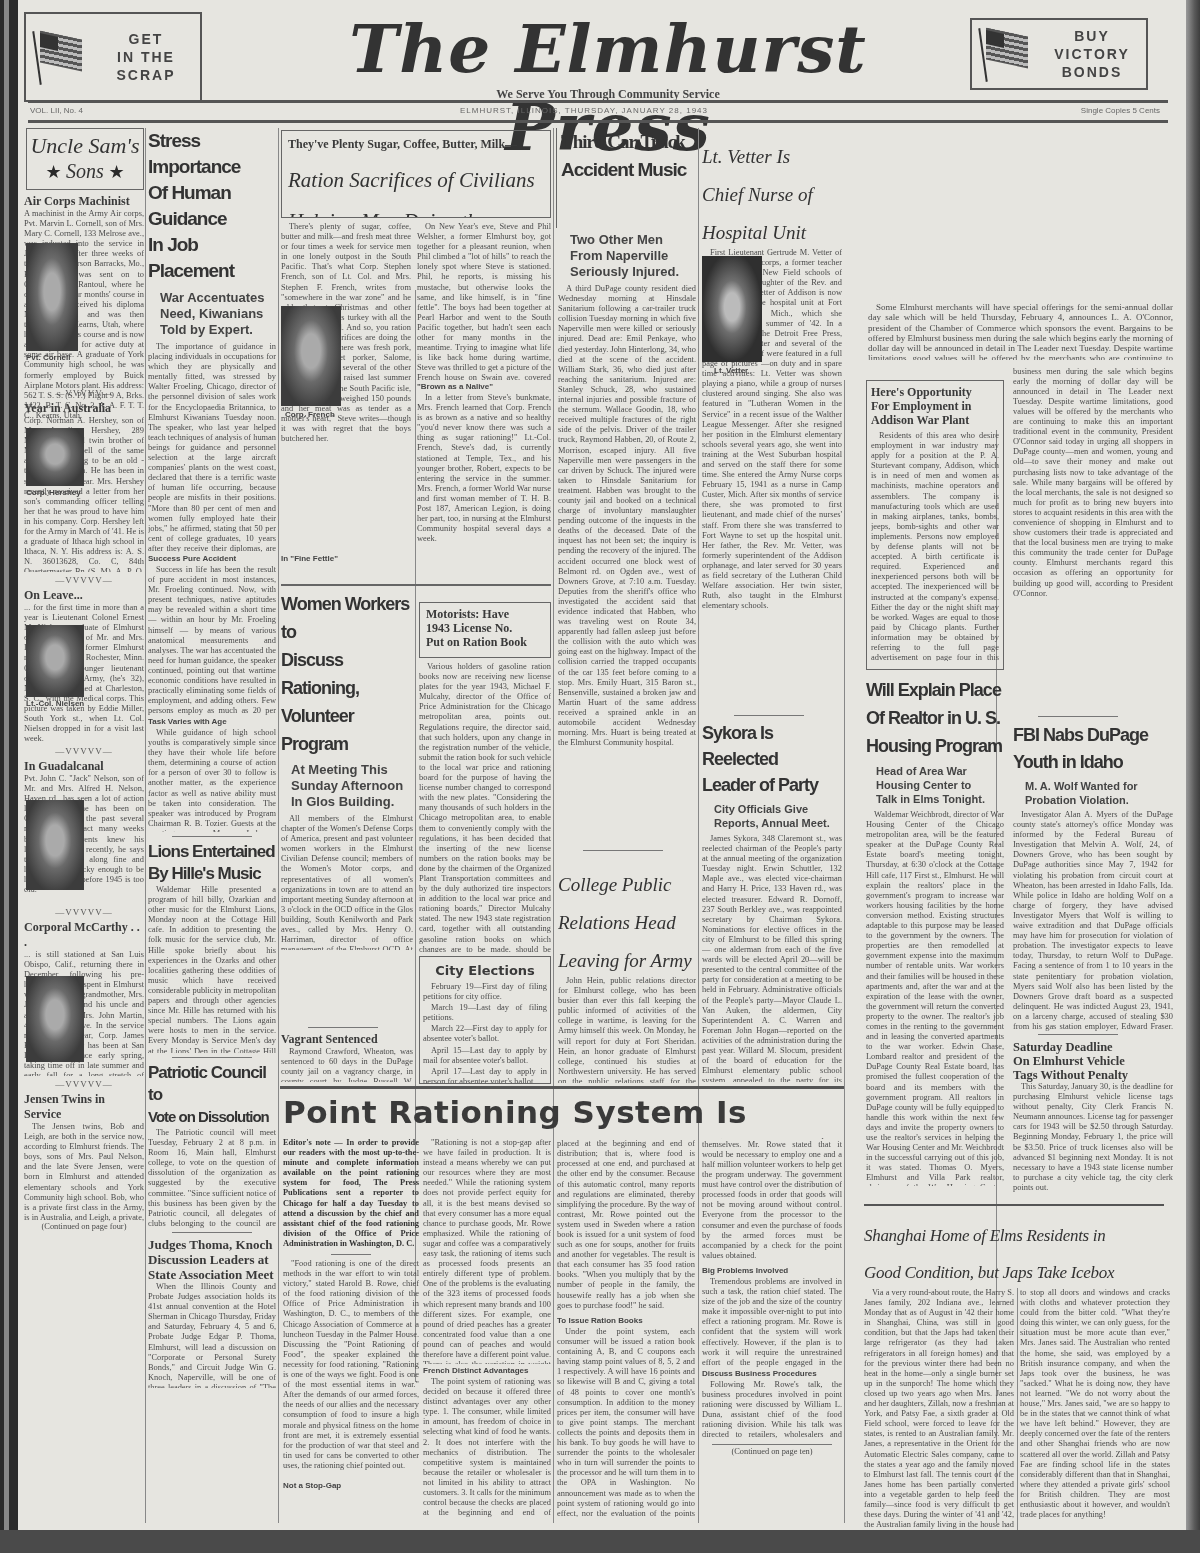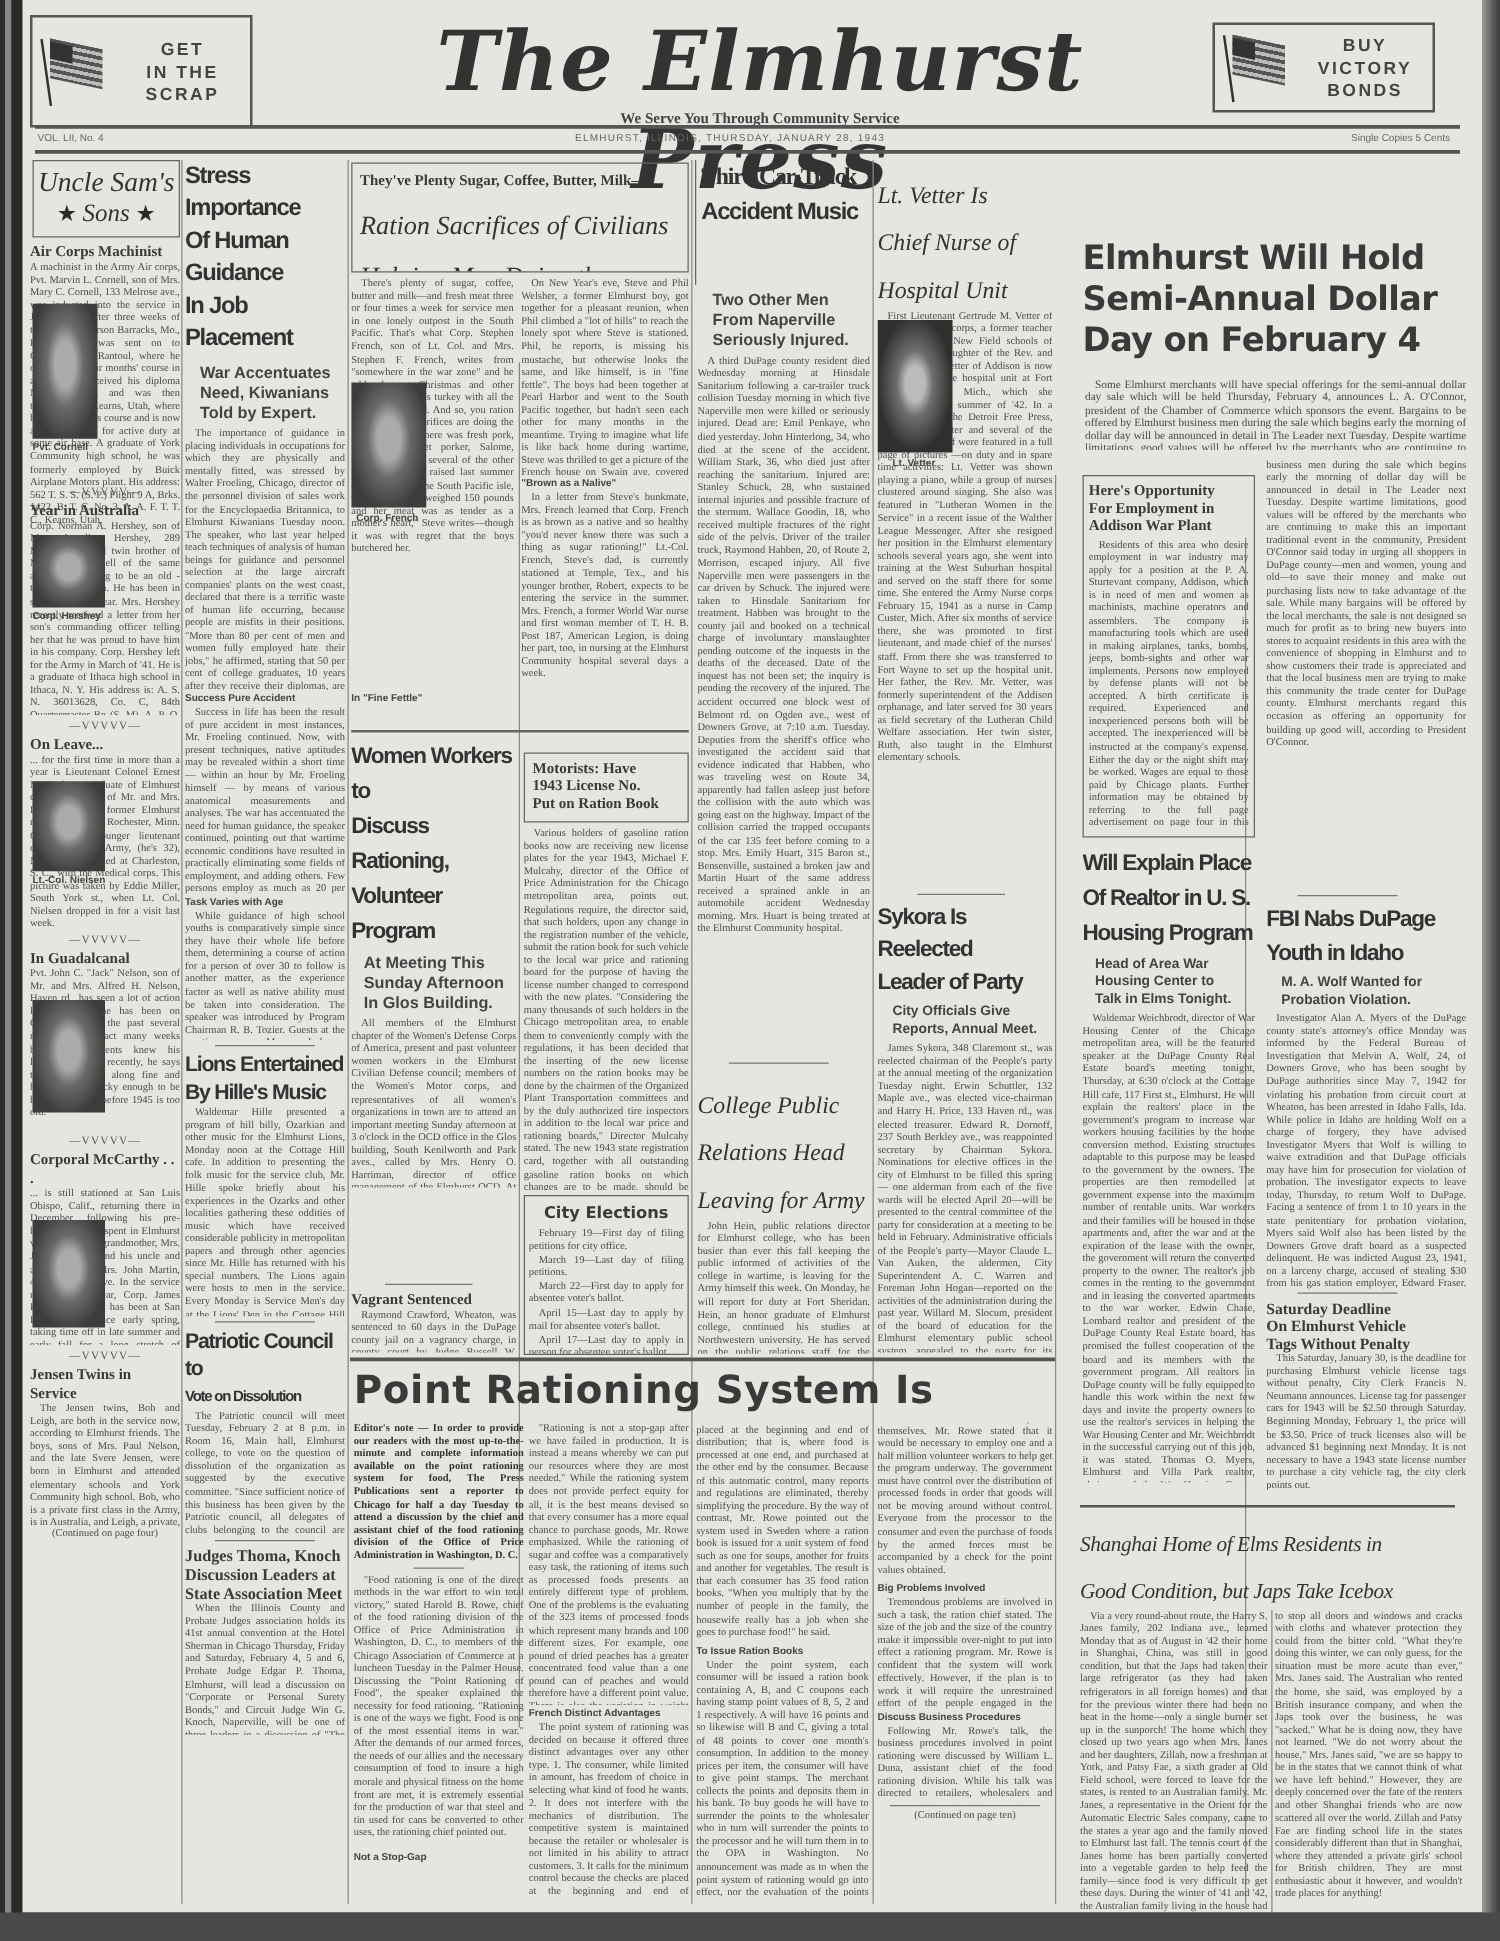--- a/index.html
+++ b/index.html
@@ -169,21 +169,21 @@
 
     <div class="hline" style="position:relative;width:80px;margin:4px auto;"></div>
     <div class="h-cond" style="font-size:17px;line-height:22px;">Lions Entertained</div>
     <div class="h-cond" style="font-size:17px;line-height:22px;">By Hille's Music</div>
     <div class="body" style="height:168px;overflow:hidden;">
         <p>Waldemar Hille presented a program of hill billy, Ozarkian and other music for the Elmhurst Lions, Monday noon at the Cottage Hill cafe. In addition to presenting the folk music for the service club, Mr. Hille spoke briefly about his experiences in the Ozarks and other localities gathering these oddities of music which have received considerable publicity in metropolitan papers and through other agencies since Mr. Hille has returned with his special numbers. The Lions again were hosts to men in the service. Every Monday is Service Men's day at the Lions' Den in the Cottage Hill cafe. Any man in uniform is invited to attend as a guest of the club.</p>
       </div>
 
     <div class="hline" style="position:relative;width:80px;margin:4px auto;"></div>
     <div class="h-cond" style="font-size:17px;line-height:22px;">Patriotic Council to</div>
-    <div class="h-cond" style="font-size:12px;line-height:22px;">Vote on Dissolution</div>
+    <div class="h-cond" style="font-size:15px;line-height:22px;">Vote on Dissolution</div>
     <div class="body" style="height:100px;overflow:hidden;">
         <p>The Patriotic council will meet Tuesday, February 2 at 8 p.m. in Room 16, Main hall, Elmhurst college, to vote on the question of dissolution of the organization as suggested by the executive committee. "Since sufficient notice of this business has been given by the Patriotic council, all delegates of clubs belonging to the council are expected to attend the meeting to express the opinion of their organization," President Elmer H. Tiedemann said.</p>
       </div>
 
     <div class="hline" style="position:relative;width:80px;margin:4px auto;"></div>
     <div class="h-serifb" style="font-size:13px;line-height:15px;">Judges Thoma, Knoch</div>
     <div class="h-serifb" style="font-size:13px;line-height:15px;">Discussion Leaders at</div>
     <div class="h-serifb" style="font-size:13px;line-height:15px;">State Association Meet</div>
     <div class="body" style="height:176px;overflow:hidden;">
         <p>When the Illinois County and Probate Judges association holds its 41st annual convention at the Hotel Sherman in Chicago Thursday, Friday and Saturday, February 4, 5 and 6, Probate Judge Edgar P. Thoma, Elmhurst, will lead a discussion on "Corporate or Personal Surety Bonds," and Circuit Judge Win G. Knoch, Naperville, will be one of three leaders in a discussion of "The Judge's Retirement System of Illinois." Judge Thoma's discussion period will begin at 4 p.m. Friday; and that of Judge Knoch, who is a trustee of the organization, will be at 10 a.m. Saturday. Annual election of officers will follow the discussion Saturday morning. Judge Thoma is chairman of the executive committee of the organization and a member of the legislative committee.</p>
@@ -300,25 +300,20 @@
     <div class="h-cond" style="font-size:18px;line-height:26px;">Leader of Party</div>
     <div class="deck" style="margin:4px 0 4px 12px;font-size:11px;line-height:14px;">
       <div>City Officials Give</div>
       <div>Reports, Annual Meet.</div>
     </div>
     <div class="body" style="height:262px;overflow:hidden;">
         <p>James Sykora, 348 Claremont st., was reelected chairman of the People's party at the annual meeting of the organization Tuesday night. Erwin Schuttler, 132 Maple ave., was elected vice-chairman and Harry H. Price, 133 Haven rd., was elected treasurer. Edward R. Dornoff, 237 South Berkley ave., was reappointed secretary by Chairman Sykora. Nominations for elective offices in the city of Elmhurst to be filled this spring — one alderman from each of the five wards will be elected April 20—will be presented to the central committee of the party for consideration at a meeting to be held in February. Administrative officials of the People's party—Mayor Claude L. Van Auken, the aldermen, City Superintendent A. C. Warren and Foreman John Hogan—reported on the activities of the administration during the past year. Willard M. Slocum, president of the board of education for the Elmhurst elementary public school system, appealed to the party for its support of the proposed increase in the educational fund levy for the schools.</p>
       </div>
   </div>
 
-  <div class="art" style="left:848px;top:190px;width:305px;height:120px;">
-    <div class="h-sans" style="font-size:27px;line-height:33px;letter-spacing:-0.5px;">Elmhurst Will Hold</div>
-    <div class="h-sans" style="font-size:27px;line-height:33px;letter-spacing:-0.5px;">Semi-Annual Dollar</div>
-    <div class="h-sans" style="font-size:27px;line-height:33px;letter-spacing:-0.5px;">Day on February 4</div>
-  </div>
   <div class="art" style="left:850px;top:302px;width:305px;height:58px;">
     <div class="body" style="height:58px;overflow:hidden;font-size:9px;line-height:10.3px;">
         <p>Some Elmhurst merchants will have special offerings for the semi-annual dollar day sale which will be held Thursday, February 4, announces L. A. O'Connor, president of the Chamber of Commerce which sponsors the event. Bargains to be offered by Elmhurst business men during the sale which begins early the morning of dollar day will be announced in detail in The Leader next Tuesday. Despite wartime limitations, good values will be offered by the merchants who are continuing to make this an important traditional event in the community, President O'Connor said today in urging all shoppers in DuPage county—men and women, young and old—to save their money and make out purchasing lists now to take advantage of the sale. While many bargains will be offered by the local merchants, the sale is not designed so much for profit as to bring new buyers into stores to acquaint residents in this area with the convenience of shopping in Elmhurst and to show customers their trade is appreciated and that the local business men are trying to make this community the trade center for DuPage county. Elmhurst merchants regard this occasion as offering an opportunity for building up good will, according to President O'Connor.</p>
       </div>
   </div>
   <div class="art" style="left:995px;top:366px;width:160px;height:360px;">
     <div class="body" style="height:320px;overflow:hidden;">
         <p style="margin-top:-60px;">Some Elmhurst merchants will have special offerings for the semi-annual dollar day sale which will be held Thursday, February 4, announces L. A. O'Connor, president of the Chamber of Commerce which sponsors the event. Bargains to be offered by Elmhurst business men during the sale which begins early the morning of dollar day will be announced in detail in The Leader next Tuesday. Despite wartime limitations, good values will be offered by the merchants who are continuing to make this an important traditional event in the community, President O'Connor said today in urging all shoppers in DuPage county—men and women, young and old—to save their money and make out purchasing lists now to take advantage of the sale. While many bargains will be offered by the local merchants, the sale is not designed so much for profit as to bring new buyers into stores to acquaint residents in this area with the convenience of shopping in Elmhurst and to show customers their trade is appreciated and that the local business men are trying to make this community the trade center for DuPage county. Elmhurst merchants regard this occasion as offering an opportunity for building up good will, according to President O'Connor.</p>
       </div>
   </div>

